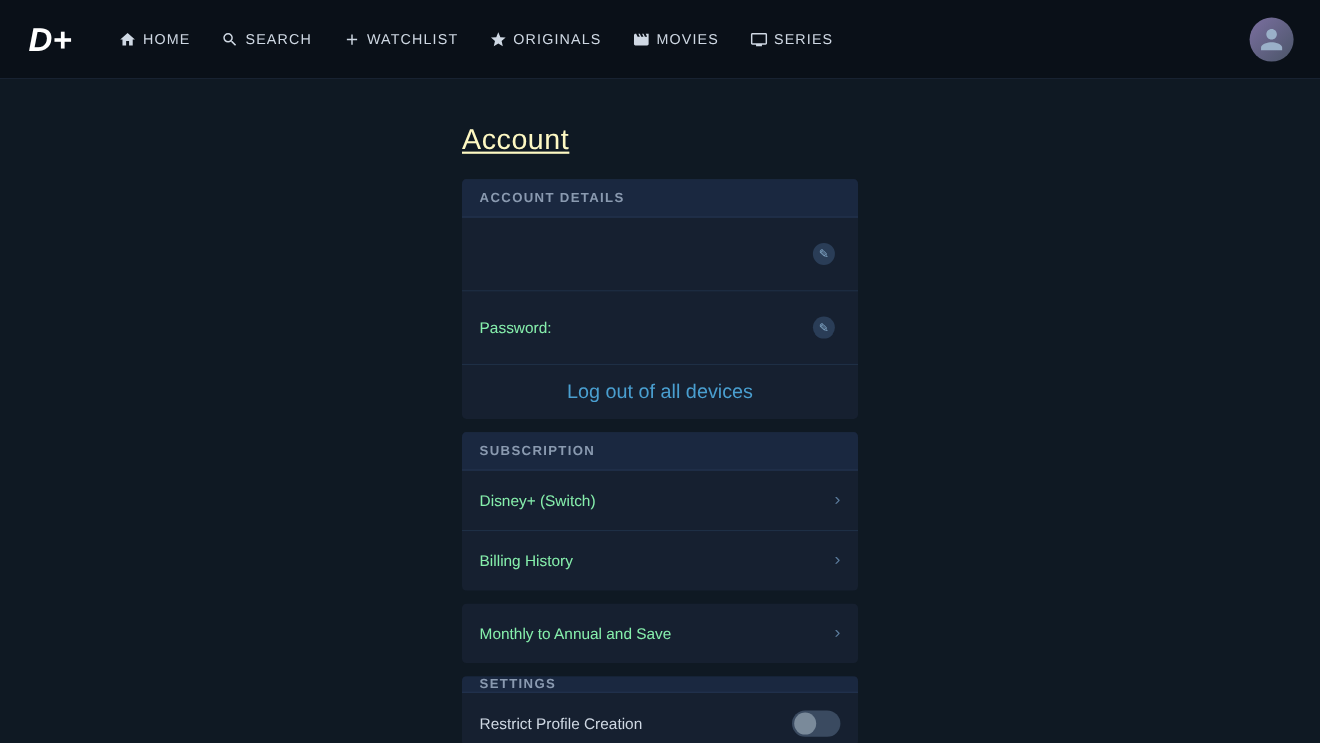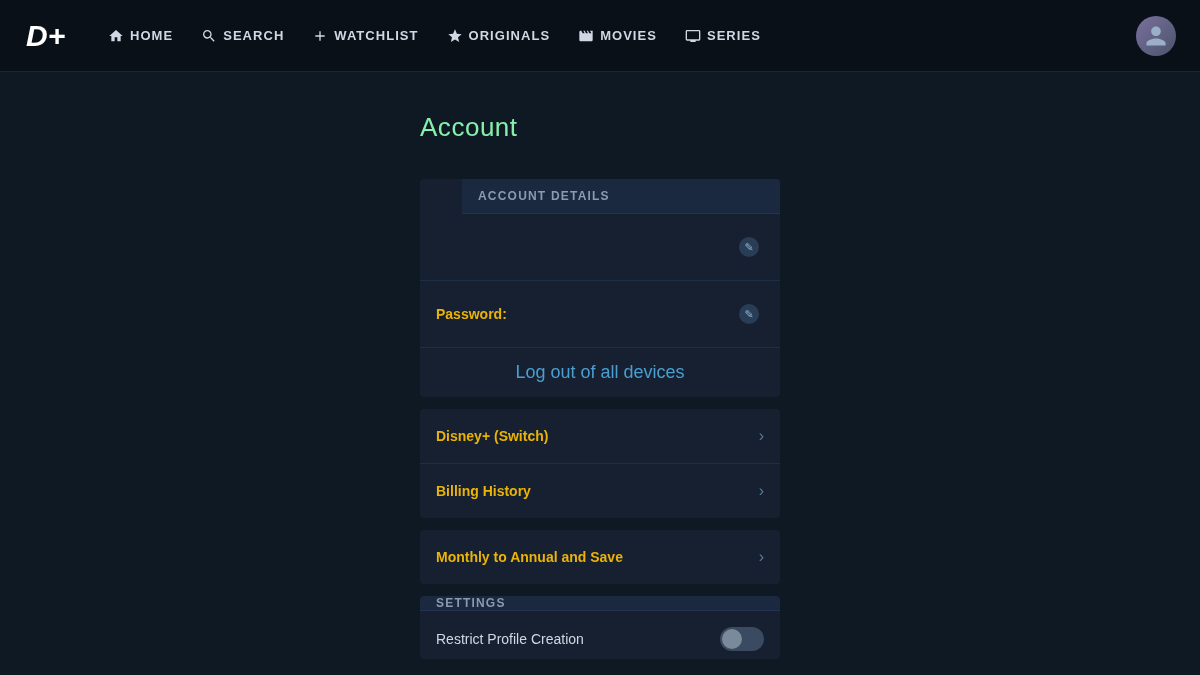--- a/index.html
+++ b/index.html
@@ -36,21 +36,21 @@
       flex: 1;
     }
 
     .nav-link {
       display: flex;
       align-items: flex-start;
       gap: 6px;
       color: #cfd8e3;
       text-decoration: none;
       font-size: 13px;
-      font-weight: 700;
+      font-weight: 400;
       letter-spacing: 0.08em;
       text-transform: uppercase;
       cursor: pointer;
     }
 
     .nav-icon {
       width: 16px;
       height: 16px;
       fill: currentColor;
     }
@@ -79,62 +79,62 @@
     }
 
     .account-container {
       width: 100%;
       max-width: 360px;
     }
 
     .page-title {
       font-size: 26px;
       font-weight: 400;
-      color: #86efac;
-      margin-bottom: 36px;
+      color: #fef9c3;
+      margin-bottom: 20px;
       letter-spacing: 0.02em;
+      text-decoration: underline;
     }
 
     
     .card {
       background-color: #162030;
       border-radius: 4px;
       margin-bottom: 12px;
       overflow: hidden;
     }
 
     .card-header {
       padding: 10px 16px;
       background-color: #1a2840;
       font-size: 12px;
       color: #8a9ab0;
       font-weight: 600;
       letter-spacing: 0.1em;
       text-transform: uppercase;
       border-bottom: 1px solid #243450;
-      margin-left: 42px;
     }
 
     .card-row {
       display: flex;
       align-items: center;
       justify-content: space-between;
       padding: 18px 16px;
       border-bottom: 1px solid #1e2f45;
       cursor: pointer;
     }
 
     .card-row:last-child {
       border-bottom: none;
     }
 
     .card-row-label {
       font-size: 14px;
-      color: #eab308;
-      font-weight: 700;
+      color: #86efac;
+      font-weight: 400;
     }
 
     .card-row-edit {
       width: 30px;
       height: 30px;
       display: flex;
       align-items: center;
       justify-content: center;
       cursor: pointer;
     }
@@ -313,20 +313,21 @@
         <span class="card-row-label">Password:</span>
         <div class="card-row-edit">
           <div class="edit-icon">✎</div>
         </div>
       </div>
 
       <a class="log-out-link">Log out of all devices</a>
     </div>
 
     <div class="card">
+      <div class="card-header">Subscription</div>
 
       <div class="card-row">
         <span class="card-row-label">Disney+ (Switch)</span>
         <span class="chevron-icon">›</span>
       </div>
 
       <div class="card-row">
         <span class="card-row-label">Billing History</span>
         <span class="chevron-icon">›</span>
       </div>

